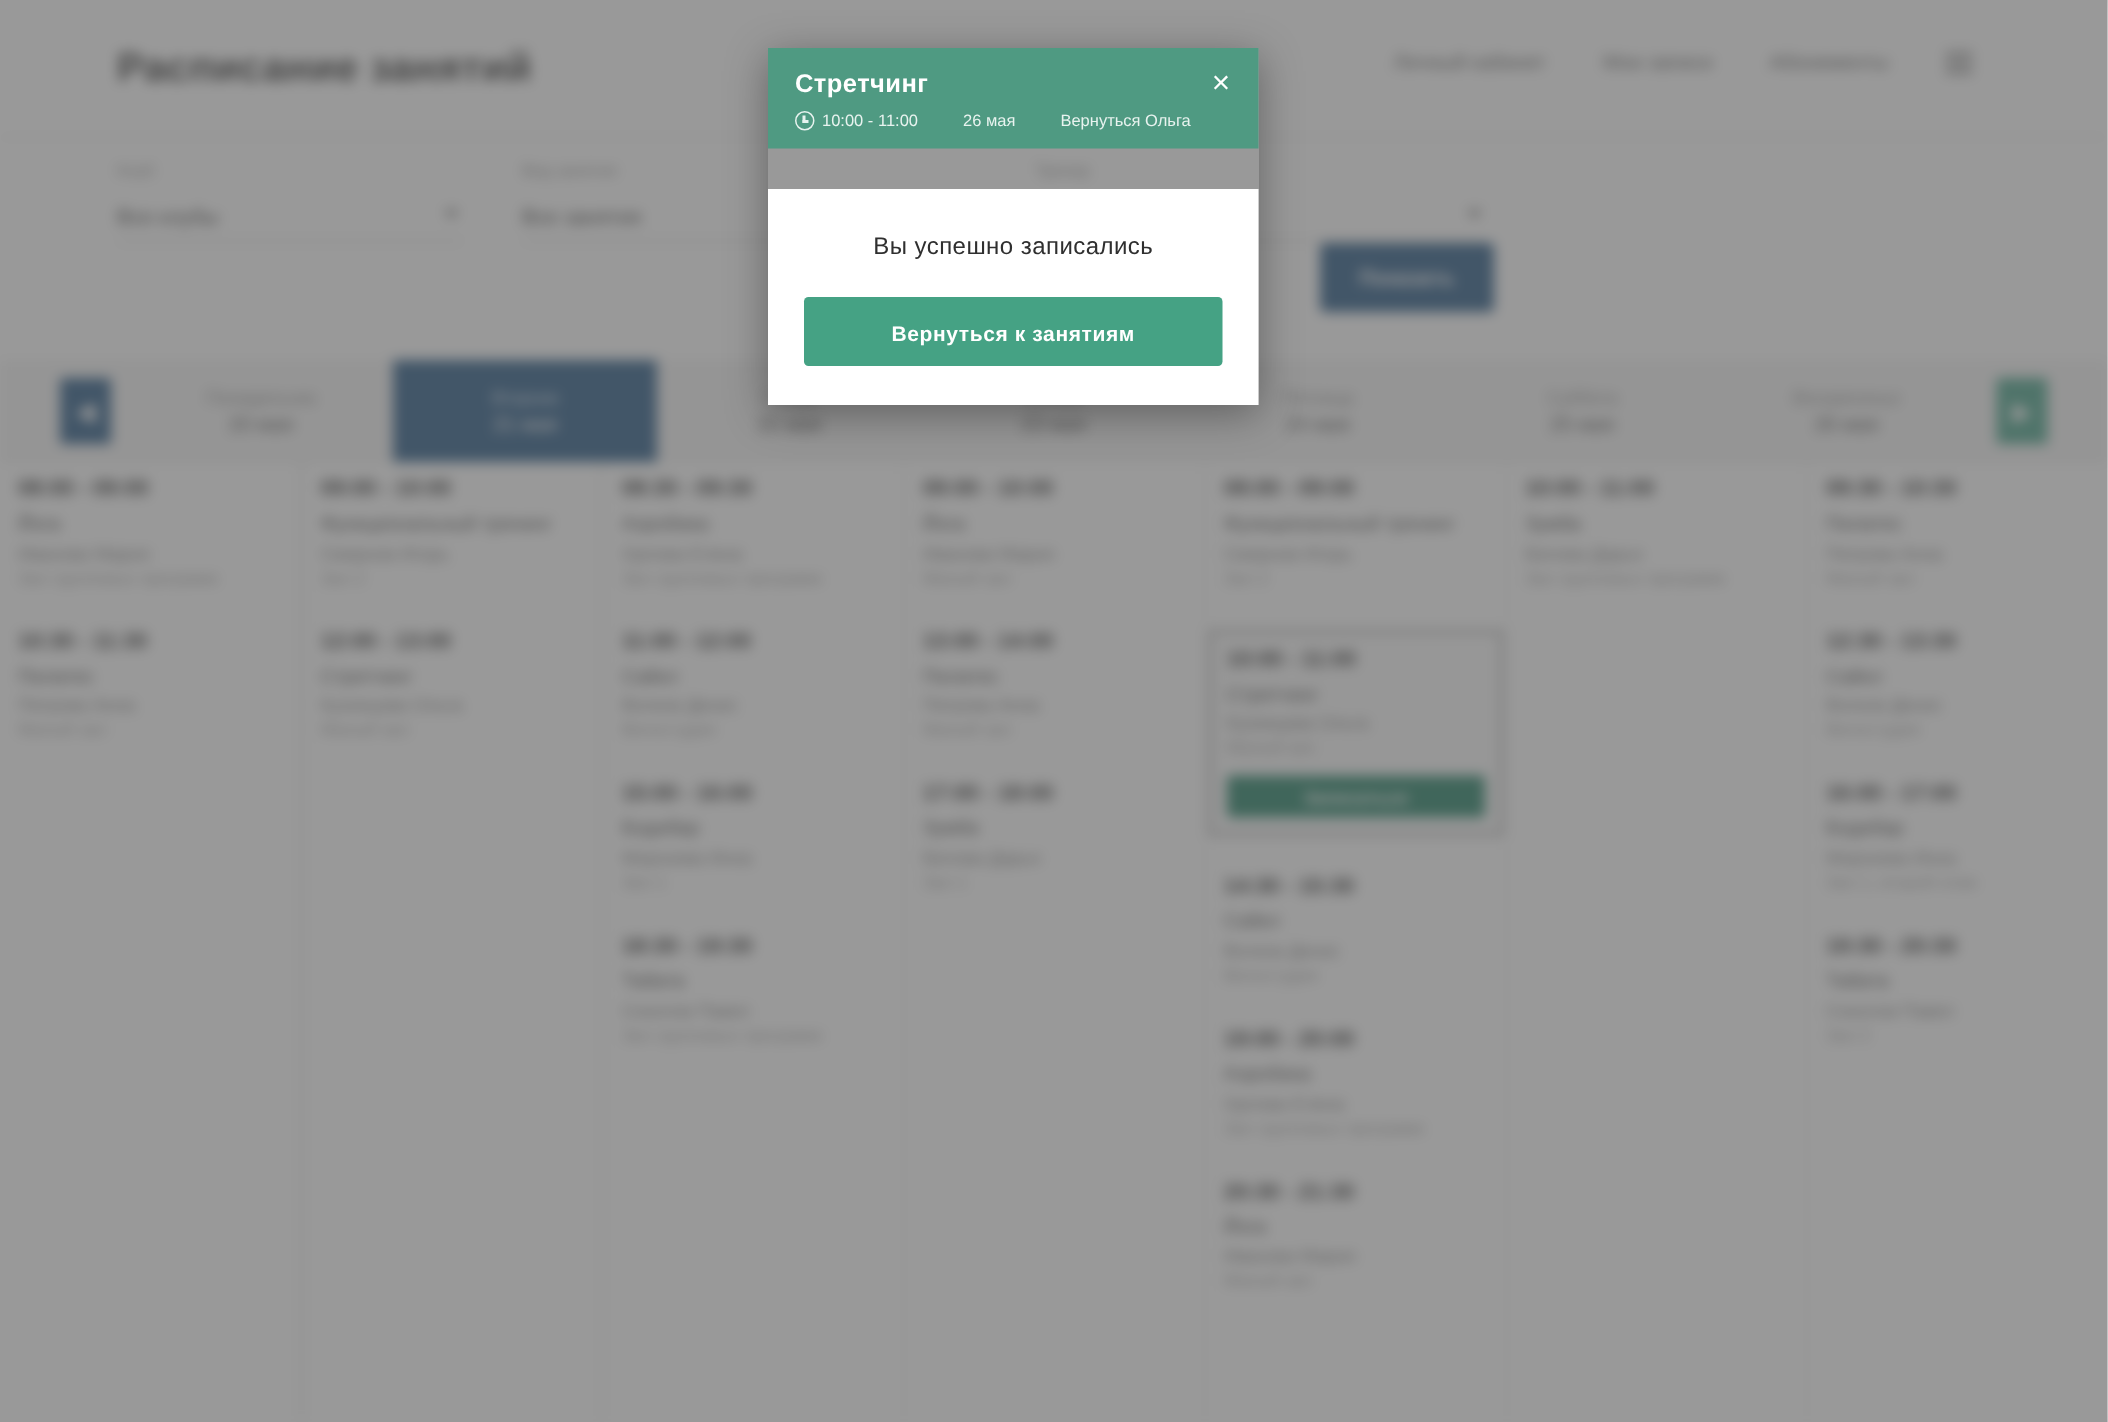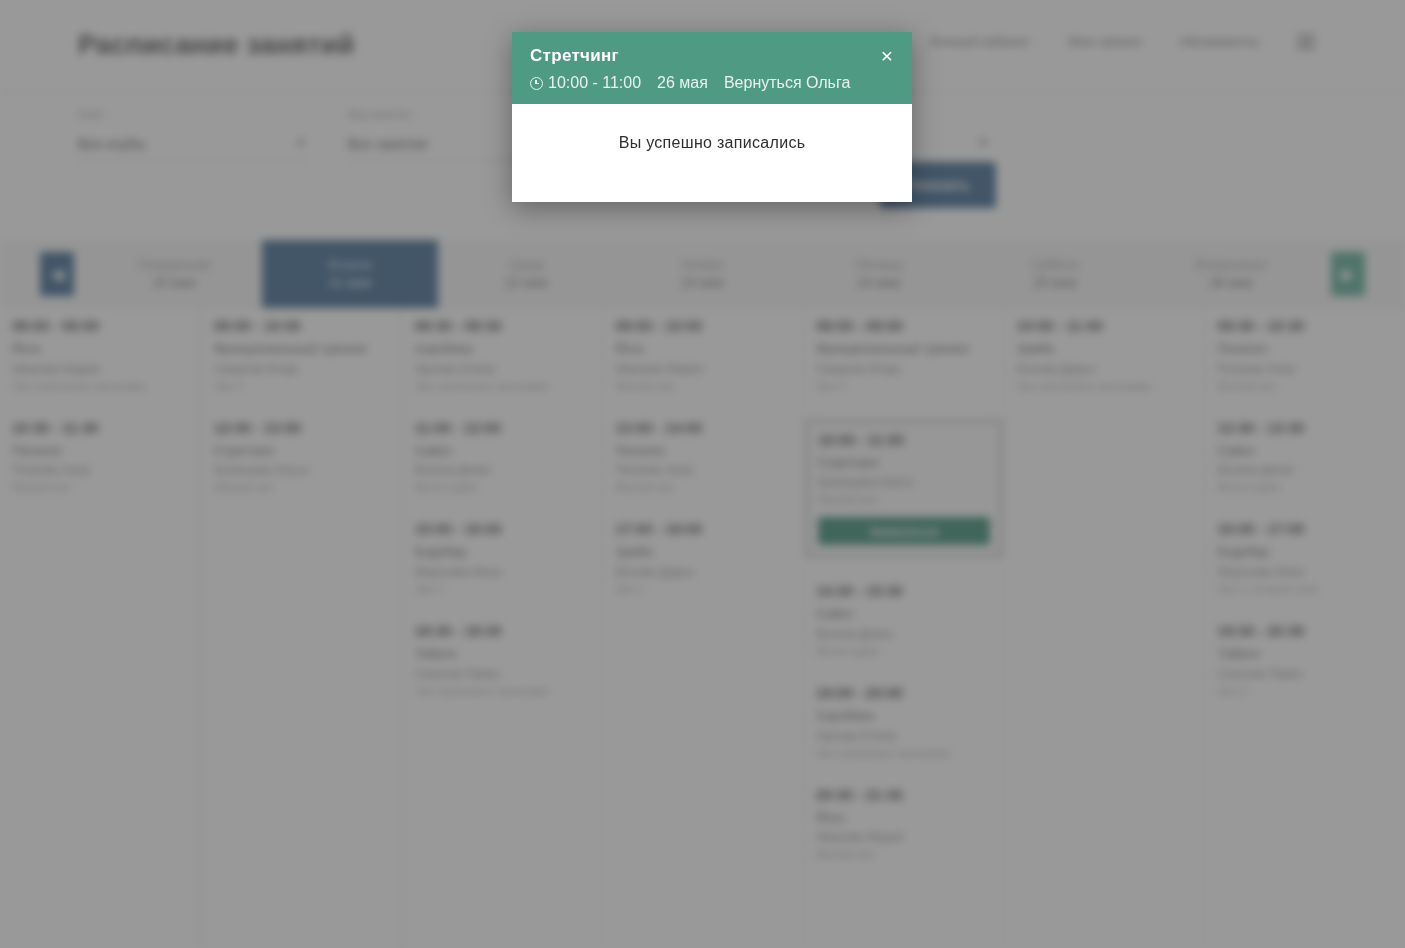--- a/index.html
+++ b/index.html
@@ -174,36 +174,36 @@
     border: 2px solid #9a9a9a;
     margin-left: -10px; margin-right: -10px;
     padding: 10px;
     background: #fafafa;
   }
 
   
   .modal-wrap {
     position: absolute; z-index: 60;
     left: 512px; top: 32px;
-    width: 400px;
+    width: 327px;
     box-shadow: 0 6px 26px rgba(0,0,0,0.35);
   }
   .modal-head {
     background: #4f9a82;
     padding: 14px 18px 12px 18px;
     position: relative;
     color: #ffffff;
   }
   .modal-title {
     font-size: 17px; font-weight: 700; letter-spacing: .3px;
     margin: 0 0 8px 0; white-space: nowrap;
   }
   .modal-meta {
-    display: flex; align-items: center; gap: 16px;
-    font-size: 16px; color: #e8f3ef; white-space: nowrap;
+    display: flex; align-items: center; gap: 30px;
+    font-size: 11px; color: #e8f3ef; white-space: nowrap;
   }
   .modal-meta .clock-icon {
     width: 13px; height: 13px; border: 1.6px solid #e8f3ef;
     border-radius: 50%; position: relative; display: inline-block;
     flex: 0 0 auto;
   }
   .modal-meta .clock-icon::before,
   .modal-meta .clock-icon::after {
     content:""; position:absolute; background:#e8f3ef;
   }
@@ -214,20 +214,21 @@
     position: absolute; right: 14px; top: 13px;
     width: 22px; height: 22px;
     background: none; border: none; padding: 0;
     color: #ffffff; font-size: 21px; line-height: 20px;
     cursor: pointer;
   }
   .modal-body {
     background: #ffffff;
     padding: 30px 24px 26px 24px;
     text-align: center;
+    margin-top: 27px;
   }
   .modal-message {
     font-size: 16px; color: #2f2f2f; letter-spacing: .3px;
     margin: 0 0 24px 0;
   }
   .modal-action {
     display: block; width: 100%;
     background: #45a284; color: #ffffff;
     border: none; border-radius: 3px;
     height: 46px; line-height: 46px;
@@ -485,14 +486,15 @@
         <span>26 мая</span>
       </span>
       <span class="meta-item">
         <span>Вернуться Ольга</span>
       </span>
     </div>
     <button class="modal-close">×</button>
   </div>
   <div class="modal-body">
     <p class="modal-message">Вы успешно записались</p>
+    <button class="modal-action">Вернуться к занятиям</button>
   </div>
 </div>
 
 </body></html>

